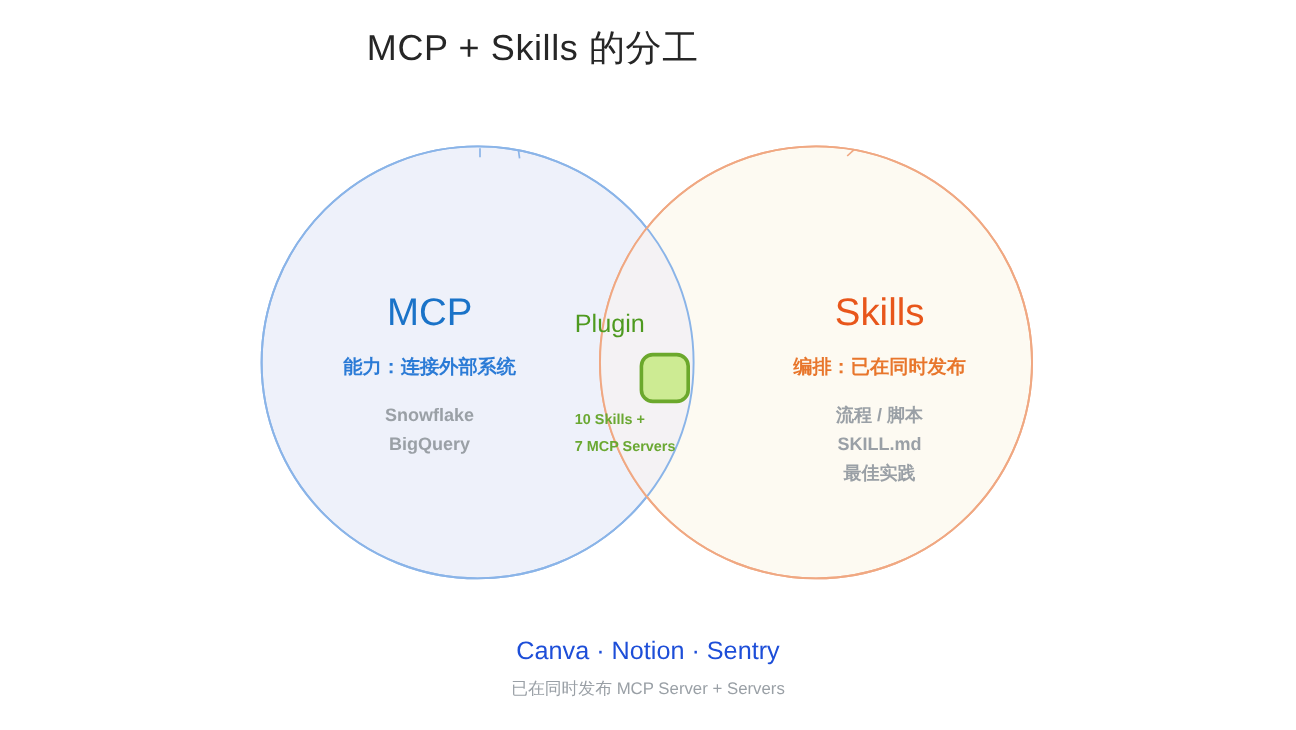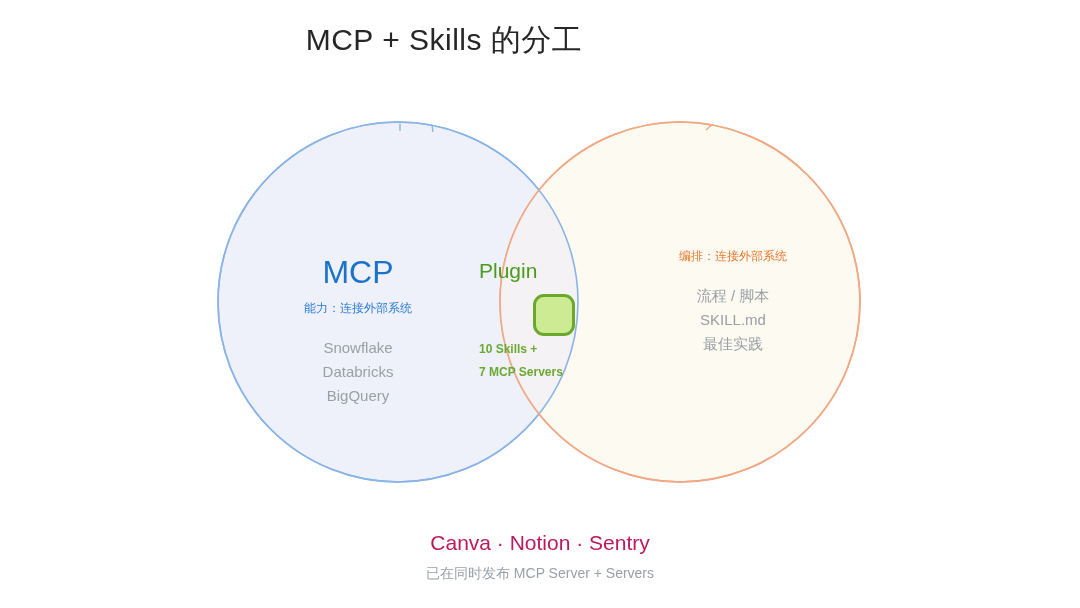--- a/index.html
+++ b/index.html
@@ -59,40 +59,39 @@
     white-space: nowrap;
   }
 
   #mcp-group { left: 238px; top: 240px; width: 240px; }
   #skills-group { left: 608px; top: 240px; width: 250px; }
 
   .lobe-heading {
     font-size: 32px;
     font-weight: 400;
     line-height: 40px;
-    margin-top: 12px;
   }
   #mcp-heading { color: #1a73c8; }
   #skills-heading { color: #e8561b; }
 
   .lobe-sub {
-    font-size: 12px;
-    font-weight: 400;
+    font-size: 16px;
+    font-weight: 700;
     line-height: 24px;
-    margin-top: 4px;
+    margin-top: 15px;
   }
   #mcp-sub { color: #2b7bd6; }
   #skills-sub { color: #e8762c; }
 
   .lobe-list {
     margin-top: 16px;
     font-size: 15px;
     line-height: 24px;
     color: #9aa0a6;
-    font-weight: 400;
+    font-weight: 700;
   }
   .lobe-list div { line-height: 24px; }
 
   
   #plugin-group {
     position: absolute;
     left: 479px;
     top: 258px;
     width: 150px;
     white-space: nowrap;
@@ -129,21 +128,21 @@
   
   #footer {
     position: absolute;
     left: 0;
     top: 528px;
     width: 1080px;
     text-align: center;
   }
   #footer-brands {
     font-size: 21px;
-    color: #be185d;
+    color: #1d4ed8;
     line-height: 30px;
     font-weight: 400;
     white-space: nowrap;
   }
   #footer-note {
     margin-top: 4px;
     font-size: 14px;
     color: #9aa0a6;
     line-height: 22px;
     white-space: nowrap;
@@ -178,27 +177,27 @@
       <path d="M 400 123.5 L 400 131" stroke="#8ab4e8" stroke-width="1.4" fill="none"></path>
       <path d="M 432 124.9 L 433 132" stroke="#8ab4e8" stroke-width="1.4" fill="none"></path>
       <path d="M 712 124.4 L 706 130" stroke="#f0a882" stroke-width="1.4" fill="none"></path>
     </svg>
 
     <div class="lobe-text" id="mcp-group">
       <div class="lobe-heading" id="mcp-heading">MCP</div>
       <div class="lobe-sub" id="mcp-sub">能力：连接外部系统</div>
       <div class="lobe-list">
         <div>Snowflake</div>
-        <div>Databricks</div>
         <div>BigQuery</div>
       </div>
     </div>
 
     <div class="lobe-text" id="skills-group">
-      <div class="lobe-sub" id="skills-sub">编排：连接外部系统</div>
+      <div class="lobe-heading" id="skills-heading">Skills</div>
+      <div class="lobe-sub" id="skills-sub">编排：已在同时发布</div>
       <div class="lobe-list">
         <div>流程 / 脚本</div>
         <div>SKILL.md</div>
         <div>最佳实践</div>
       </div>
     </div>
 
     <div id="plugin-group">
       <div id="plugin-heading">Plugin</div>
       <div id="plugin-icon-wrap">

